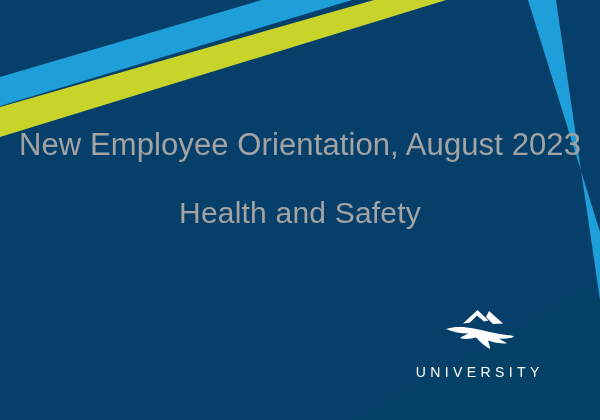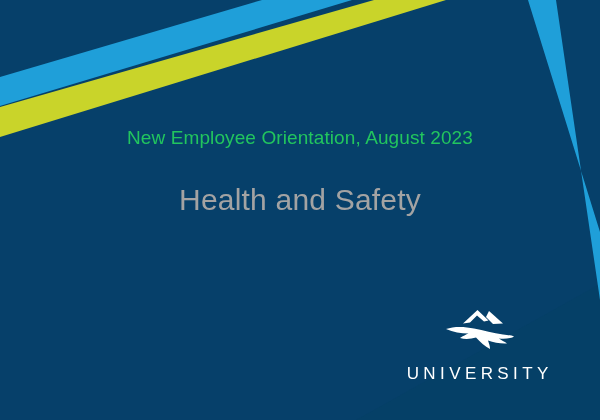--- a/index.html
+++ b/index.html
@@ -35,24 +35,24 @@
     left: 0;
     top: 128px;
     width: 600px;
     text-align: center;
     z-index: 3;
   }
 
   .slide-title {
     margin: 0;
     font-family: "Liberation Sans", sans-serif;
-    font-size: 19px;
+    font-size: 31px;
     font-weight: 400;
     line-height: 1.1;
-    color: #22c55e;
+    color: #a3a3a3;
     letter-spacing: 0.1px;
     white-space: nowrap;
   }
 
   .slide-subtitle {
     margin: 0;
     padding-top: 34px;
     font-family: "Liberation Sans", sans-serif;
     font-size: 30px;
     font-weight: 400;
@@ -97,21 +97,21 @@
     font-weight: 700;
     color: #ffffff;
     letter-spacing: 0.6px;
     white-space: nowrap;
   }
 
   .logo-line2 {
     display: block;
     margin-top: 5px;
     font-family: "Liberation Sans", sans-serif;
-    font-size: 17px;
+    font-size: 14px;
     font-weight: 400;
     color: #ffffff;
     letter-spacing: 4.4px;
     text-indent: 4.4px;
     white-space: nowrap;
   }
 </style>
 </head>
 <body>
 

